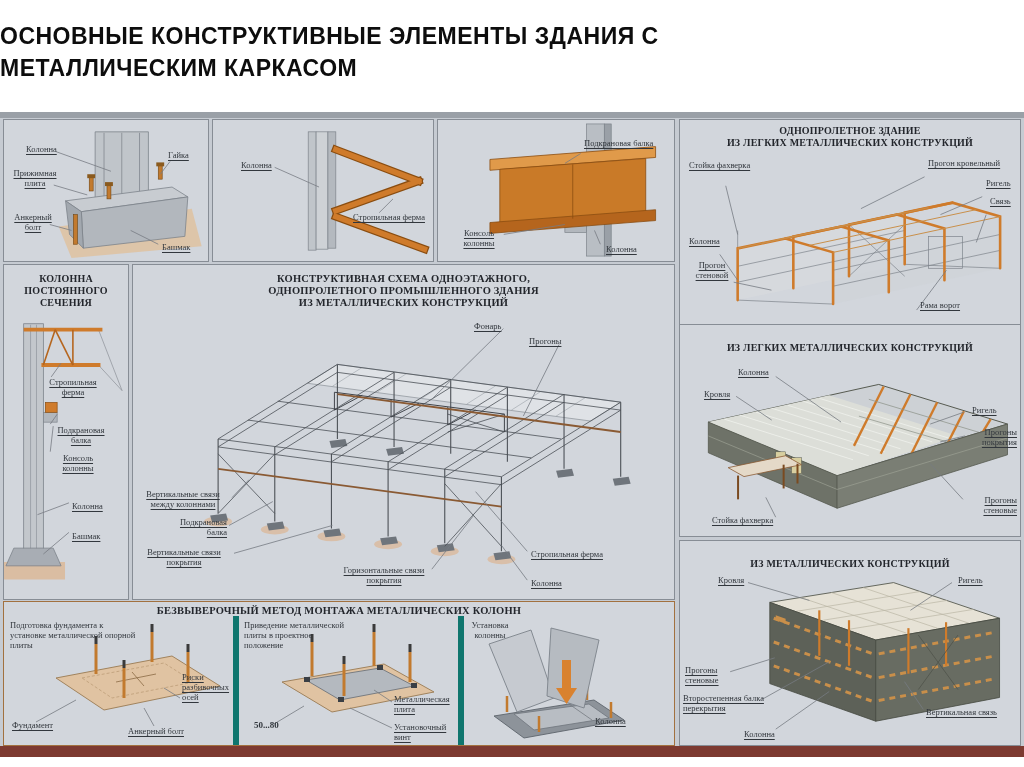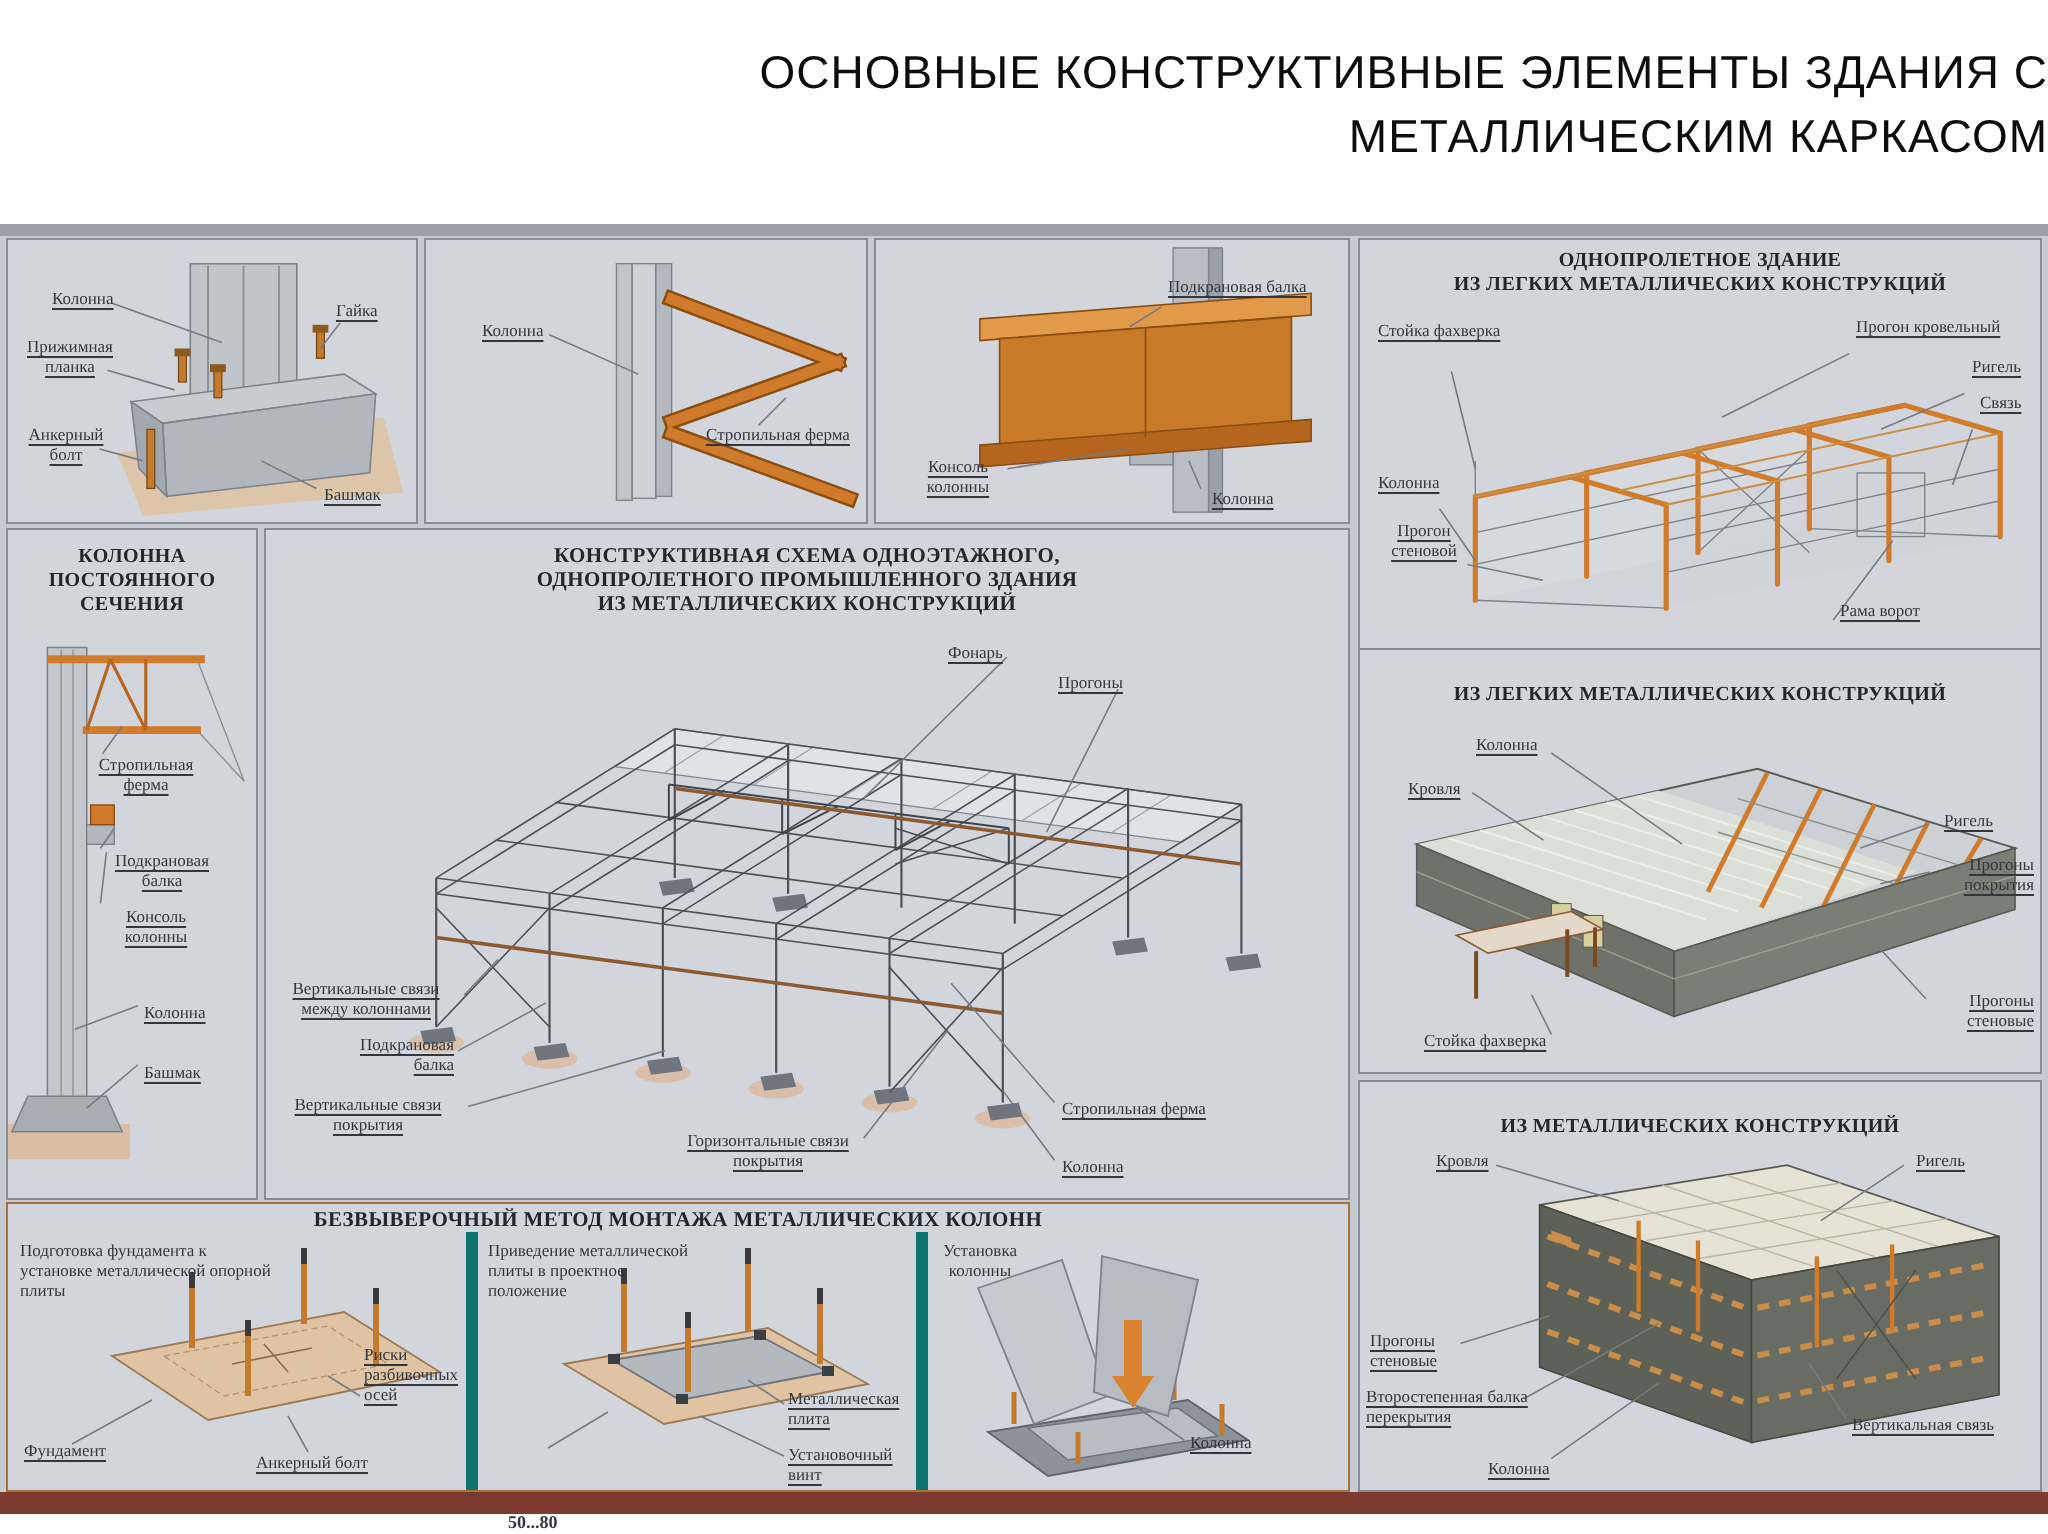--- a/index.html
+++ b/index.html
@@ -1,19 +1,19 @@
 <!DOCTYPE html>
 <html><head>
 <meta charset="utf-8">
 <style>
   html,body{margin:0;padding:0;background:#ffffff;}
   .stage{position:relative;width:1024px;height:767px;background:#ffffff;overflow:hidden;
          font-family:"Liberation Serif",serif;}
-  .main-title{position:absolute;left:0;right:0;text-align:right;
-              font-family:"Liberation Sans",sans-serif;font-weight:normal;
+  .main-title{position:absolute;left:0;right:0;text-align:left;
+              font-family:"Liberation Sans",sans-serif;font-weight:bold;
               font-size:23px;line-height:32px;color:#0d0d0d;letter-spacing:.5px;}
   .poster{position:absolute;top:112px;left:0;width:1024px;height:645px;background:#c6cbd2;}
   .poster-topline{position:absolute;top:0;left:0;right:0;height:6px;background:#9aa0a7;}
   .poster-bottomband{position:absolute;top:634px;left:0;right:0;height:11px;background:#7d3a31;}
   .panel{position:absolute;border:1px solid #878d95;background:#d2d6dc;box-sizing:border-box;}
   .panel.orangeb{border-color:#a2713f;}
   .art{position:absolute;left:0;top:0;width:100%;height:100%;}
   .ptitle{position:absolute;left:0;right:0;text-align:center;font-weight:bold;
           font-size:10px;line-height:12px;color:#23262c;letter-spacing:.2px;}
   .lbl{position:absolute;font-size:8.5px;line-height:10px;color:#32373d;
@@ -58,21 +58,21 @@
         <g stroke="#767b82" stroke-width="0.8">
           <line x1="52" y1="32" x2="108" y2="52"></line>
             <line x1="168" y1="42" x2="158" y2="55"></line>
           <line x1="50" y1="66" x2="84" y2="76"></line>
             <line x1="46" y1="106" x2="68" y2="112"></line>
           <line x1="156" y1="126" x2="128" y2="112"></line>
         </g>
       </svg>
       <div class="lbl" style="left:22px;top:24px;">Колонна</div>
       <div class="lbl" style="left:164px;top:30px;">Гайка</div>
-      <div class="lbl tc" style="left:2px;top:48px;width:58px;">Прижимная планка</div>
+      <div class="lbl tc" style="left:2px;top:48px;width:58px;">Прижимная плита</div>
       <div class="lbl tc" style="left:4px;top:92px;width:50px;">Анкерный болт</div>
       <div class="lbl" style="left:158px;top:122px;">Башмак</div>
     </div>
 
     <div class="panel" style="left:212px;top:7px;width:222px;height:143px;">
       <svg class="art" viewBox="0 0 222 143">
         <rect x="96" y="12" width="8" height="120" fill="#c0c5ca" stroke="#7c828a" stroke-width="0.7"></rect>
         <rect x="104" y="12" width="12" height="119" fill="#ced2d6" stroke="#7c828a" stroke-width="0.7"></rect>
         <rect x="116" y="12" width="8" height="118" fill="#b4b9bf" stroke="#7c828a" stroke-width="0.7"></rect>
         <g stroke="#8a4d10" stroke-width="8" stroke-linecap="square">
@@ -476,21 +476,21 @@
             <line x1="110" y1="80" x2="110" y2="48" stroke="#c27a2e" stroke-width="3"></line>
               <line x1="110" y1="48" x2="110" y2="40" stroke="#3a3a3a" stroke-width="3"></line>
           </g>
           <g stroke="#767b82" stroke-width="0.8">
             <line x1="40" y1="108" x2="70" y2="90"></line>
               <line x1="158" y1="86" x2="140" y2="74"></line>
               <line x1="158" y1="112" x2="116" y2="92"></line>
           </g>
         </svg>
         <div class="cap" style="left:10px;top:4px;width:104px;">Приведение металлической плиты в проектное положение</div>
-        <div class="dim" style="left:20px;top:104px;margin-top:36px;">50...80</div>
+        <div class="dim" style="left:20px;top:104px;">50...80</div>
         <div class="lbl" style="left:160px;top:78px;width:62px;">Металлическая плита</div>
         <div class="lbl" style="left:160px;top:106px;width:62px;">Установочный винт</div>
       </div>
 
       <div class="step last" style="left:455px;width:216px;">
         <svg class="art" viewBox="0 0 216 129">
           <polygon points="35,100 135,84 165,104 65,122" fill="#8d939a" stroke="#5d646c" stroke-width="0.9"></polygon>
           <polygon points="55,98 130,88 150,102 75,114" fill="#b8bdc3" stroke="#6f757c" stroke-width="0.8"></polygon>
           <g>
             <line x1="48" y1="96" x2="48" y2="80" stroke="#c27a2e" stroke-width="2.5"></line>

